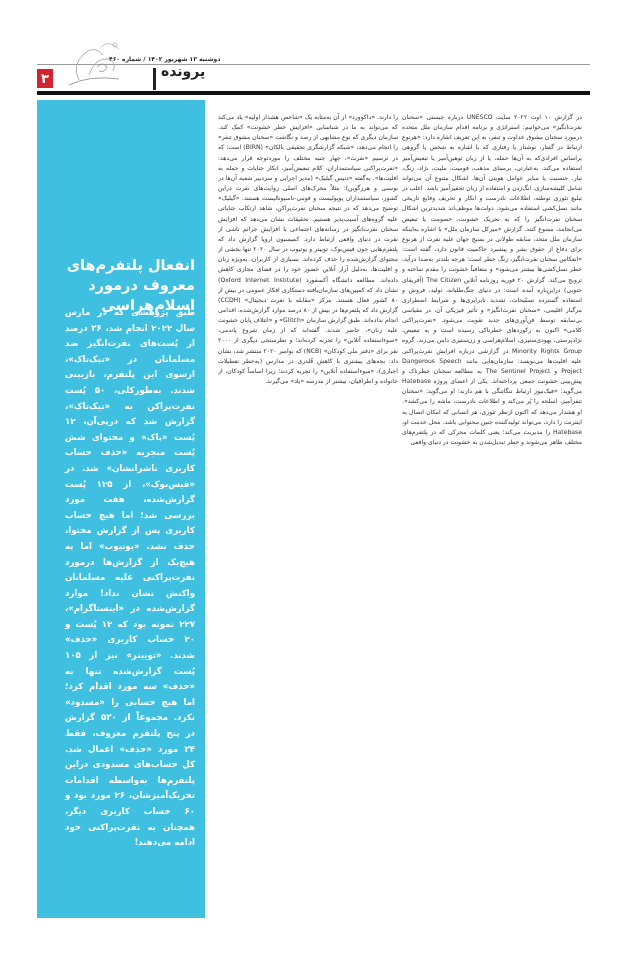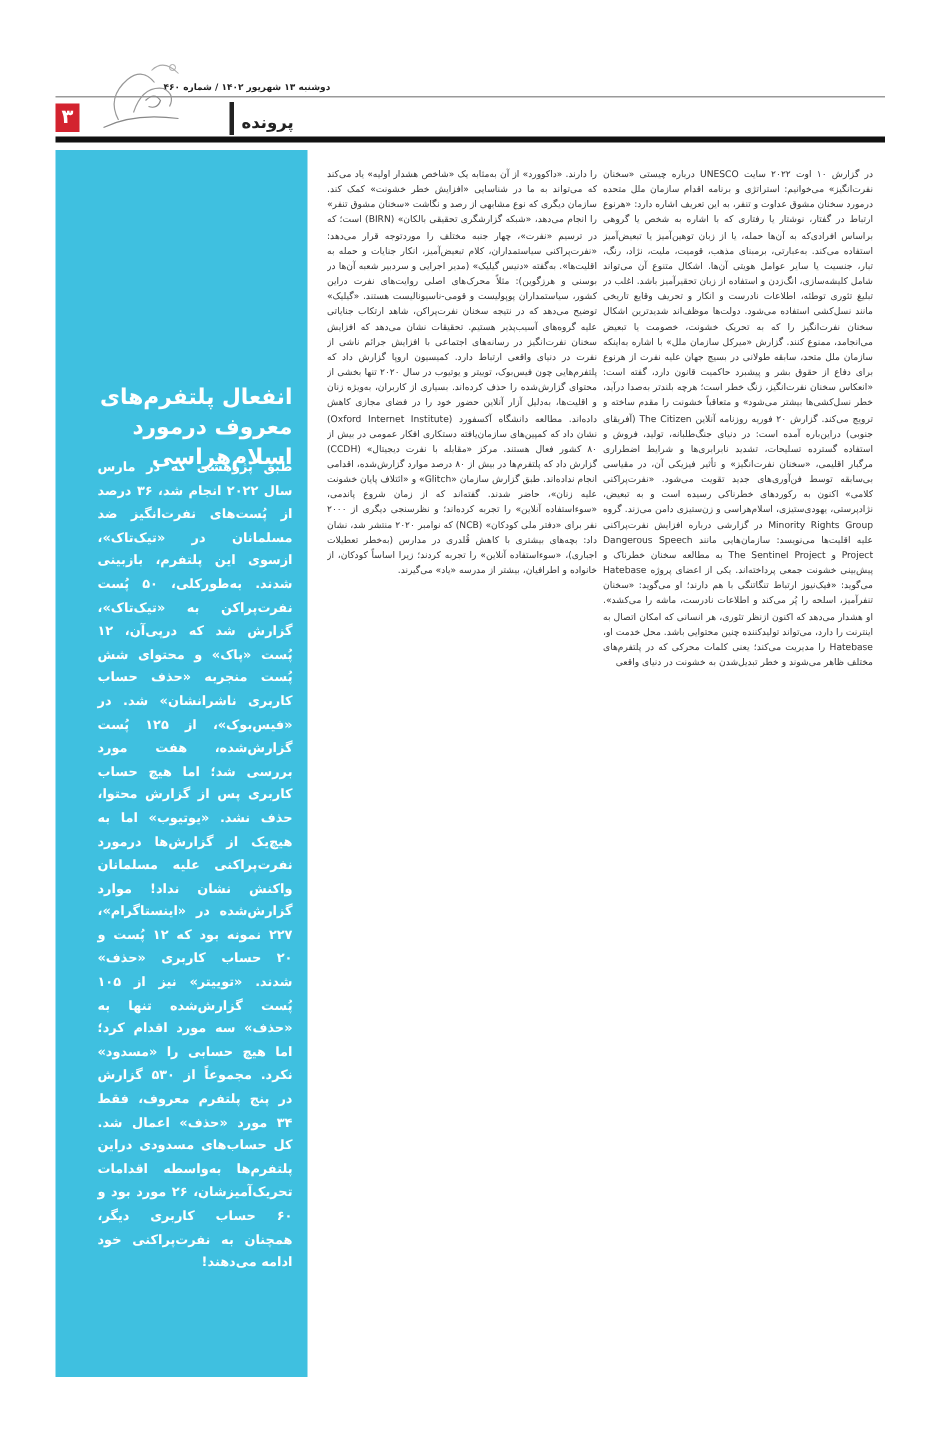--- a/index.html
+++ b/index.html
@@ -7,21 +7,21 @@
          font-family: "DejaVu Sans", sans-serif; color: #222; }
 
   .masthead { position: absolute; left: 37px; top: 55px; width: 553px; }
   .date-line { position: absolute; left: 72px; top: 0; font-size: 6px; font-weight: bold;
                color: #222; white-space: nowrap; direction: rtl; }
   .thin-rule { position: absolute; left: 0; top: 9px; width: 553px; height: 1px; background: #9a9a9a; }
   .page-num { position: absolute; left: 0; top: 14px; width: 16px; height: 19px; background: #d3232f;
               color: #fff; font-size: 13px; font-weight: bold; text-align: center; line-height: 19px; }
   .logo { position: absolute; left: 22px; top: -20px; width: 80px; height: 60px; }
   .section-bar { position: absolute; left: 116px; top: 13px; width: 3px; height: 22px; background: #222; }
-  .section-label { position: absolute; left: 124px; top: 20px; font-size: 11px; font-weight: bold;
+  .section-label { position: absolute; left: 124px; top: 8px; font-size: 14px; font-weight: bold;
                    color: #222; direction: rtl; }
   .thick-rule { position: absolute; left: 0; top: 36px; width: 553px; height: 4px; background: #111; }
 
   .sidebar { position: absolute; left: 37px; top: 100px; width: 168px; height: 818px;
              background: #3fc0e0; color: #fff; direction: rtl; text-align: right; box-sizing: border-box;
              padding: 16px 10px; }
   .sidebar-title { position: absolute; top: 155px; right: 10px; left: 10px; font-size: 14.5px;
                    font-weight: bold; line-height: 20px; }
   .sidebar-body { position: absolute; top: 205px; right: 10px; left: 28px; font-size: 8.6px;
                   font-weight: bold; line-height: 15.6px; text-align: justify; text-align-last: right; }

